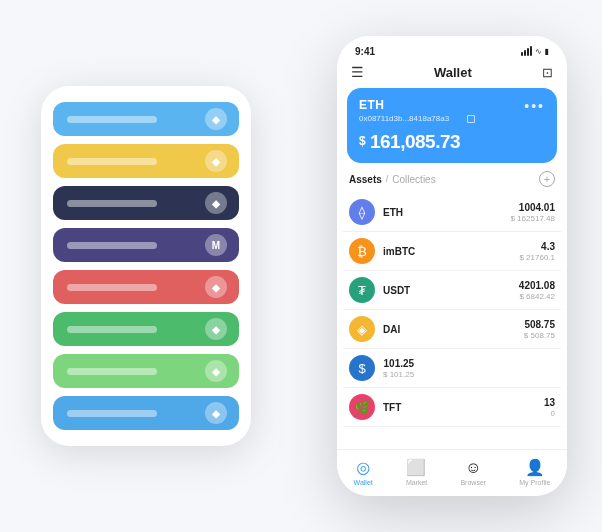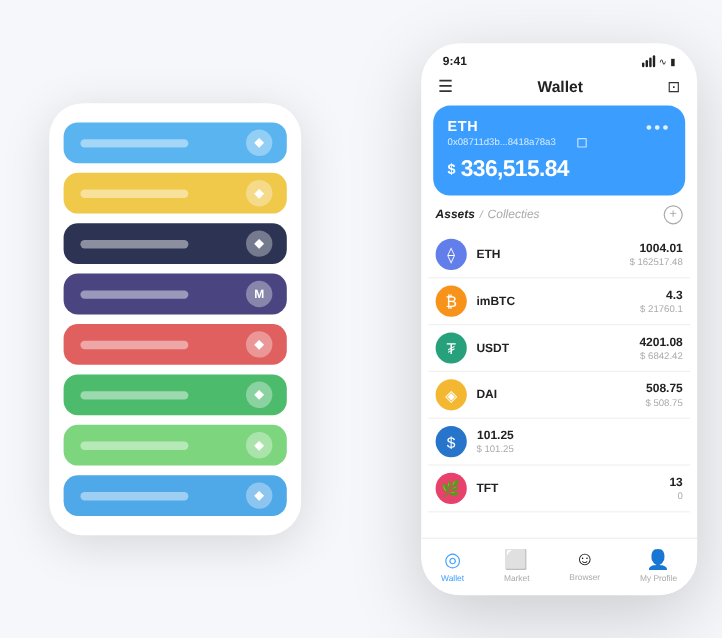--- a/index.html
+++ b/index.html
@@ -65,21 +65,21 @@
       align-items: center;
       justify-content: center;
       font-size: 10px;
       color: white;
       font-weight: bold;
     }
 
     
     .phone-front {
       position: absolute;
-      right: 10px;
+      right: 24px;
       top: 50%;
       transform: translateY(-50%);
       width: 230px;
       height: 460px;
       background: white;
       border-radius: 32px;
       box-shadow: 0 16px 60px rgba(0,0,0,0.18);
       overflow: hidden;
       z-index: 2;
       display: flex;
@@ -203,21 +203,20 @@
       display: flex;
       align-items: center;
       justify-content: space-between;
       padding: 0 12px 6px;
     }
     .assets-tabs {
       display: flex;
       align-items: center;
       gap: 4px;
       font-size: 10px;
-      font-style: italic;
     }
     .assets-tab-active {
       color: #222;
       font-weight: 600;
     }
     .assets-tab-sep {
       color: #aaa;
       font-size: 9px;
     }
     .assets-tab-inactive {
@@ -378,21 +377,21 @@
           <div class="eth-label">ETH</div>
           <div class="eth-address">
             <span>0x08711d3b...8418a78a3</span>
             <span class="eth-copy-icon"></span>
           </div>
         </div>
         <span class="eth-dots">•••</span>
       </div>
       <div class="eth-balance">
         <span class="dollar">$</span>
-        <span>336,515.84</span>
+        <span>161,085.73</span>
       </div>
     </div>
 
     <div class="assets-header">
       <div class="assets-tabs">
         <span class="assets-tab-active">Assets</span>
         <span class="assets-tab-sep">/</span>
         <span class="assets-tab-inactive">Collecties</span>
       </div>
       <div class="assets-add">+</div>

